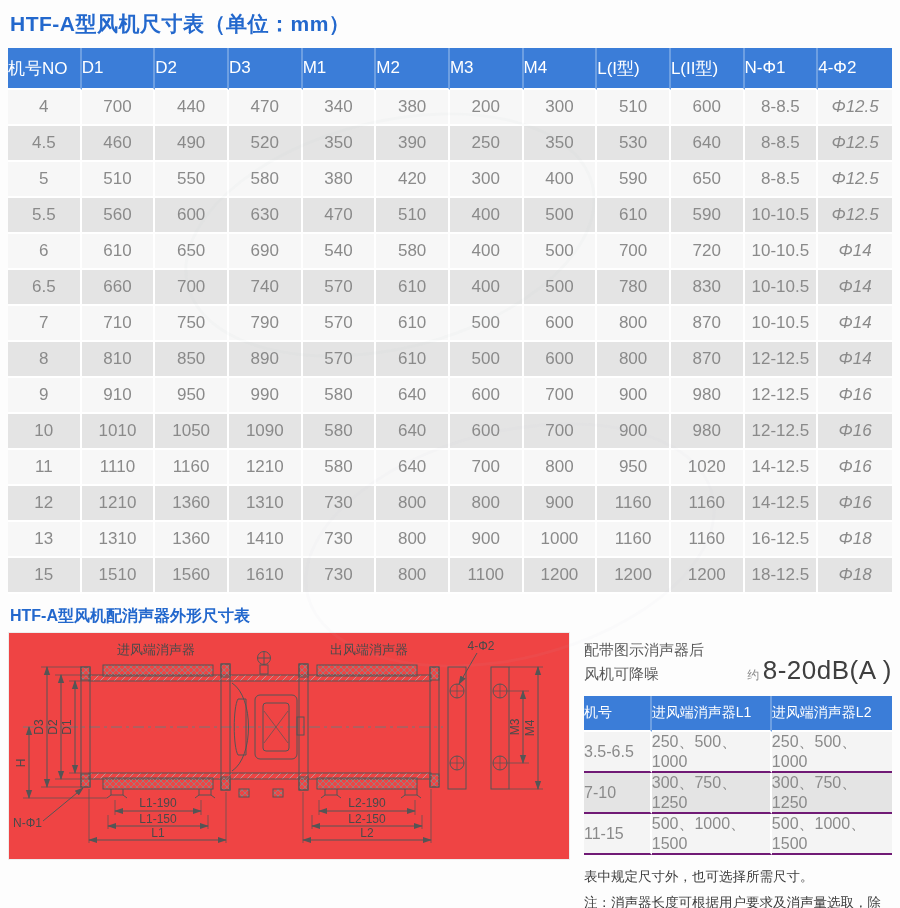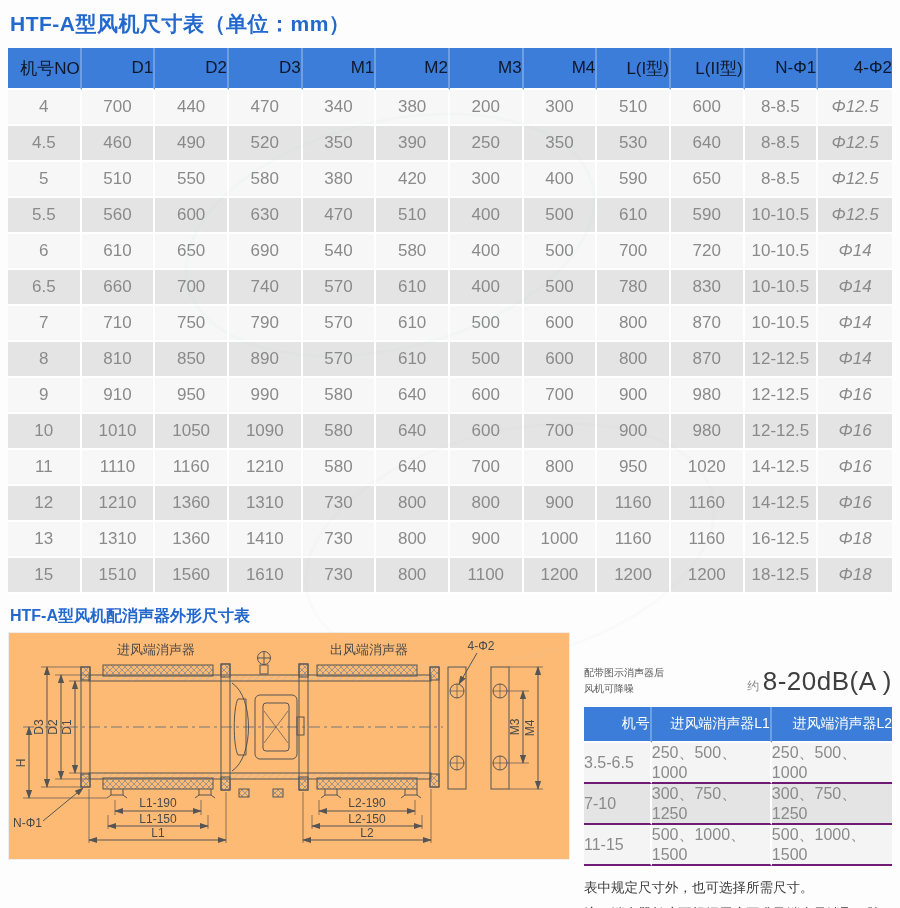--- a/index.html
+++ b/index.html
@@ -9,49 +9,49 @@
     background:#fdfdfd; color:#333;
   }
   .page { width:900px; height:908px; padding:6px 8px 8px; position:relative; overflow:hidden;border-radius:22px; }
 
   h1.title { font-size:21px; font-weight:bold; color:#2368cd; margin:4px 0 10px 2px; letter-spacing:.5px; }
   h2.subtitle { font-size:16px; font-weight:bold; color:#2368cd; margin:12px 0 5px 2px; }
 
   
   table.spec { width:884px; border-collapse:separate; border-spacing:0; table-layout:fixed; }
   table.spec th {
-    background:#3b7dd8; color:#0f172a; font-weight:normal; font-size:17px;
-    height:42px; text-align:right; border-right:2px solid #6d9fe2; border-bottom:2px solid #fff;
+    background:#3b7dd8; color:#ffffff; font-weight:normal; font-size:17px;
+    height:42px; text-align:left; border-right:2px solid #6d9fe2; border-bottom:2px solid #fff;
   }
   table.spec th:last-child { border-right:none; }
   table.spec td {
     height:36px; text-align:center; font-size:17px; color:#8a8a8a;
     border-right:2px solid #fff; border-bottom:2px solid #fff;
   }
   table.spec td:last-child { border-right:none;font-style:italic; }
   table.spec tbody tr:nth-child(odd) td { background:#f7f7f7; }
   table.spec tbody tr:nth-child(even) td { background:#e4e4e4; }
 
   
   .lower { display:flex; gap:14px; align-items:flex-start; }
   .diagram-box {
-    width:562px; height:228px; background:#fdba74; border:1px solid #ededed;
+    width:562px; height:228px; background:#ef4444; border:1px solid #ededed;
     padding:4px 2px; flex:0 0 auto;
   }
   .right-panel { width:308px; flex:0 0 auto; }
 
   .noise-row { display:flex; justify-content:space-between; align-items:flex-end; margin:6px 0 10px; }
-  .noise-text { font-size:10px; color:#595959; line-height:1.6;margin-top:27px; }
+  .noise-text { font-size:15px; color:#595959; line-height:1.6; }
   .noise-approx { font-size:12px; color:#8a8a8a; margin-right:3px; }
   .noise-value { font-size:26px; color:#3f3f3f; letter-spacing:.5px; white-space:nowrap; }
 
   table.silencer { width:100%; border-collapse:separate; border-spacing:0; table-layout:fixed; }
   table.silencer th {
     background:#3b7dd8; color:#fff; font-weight:normal; font-size:14px;
-    height:36px; text-align:right; border-right:2px solid #6d9fe2; border-bottom:2px solid #fff;
+    height:36px; text-align:left; border-right:2px solid #6d9fe2; border-bottom:2px solid #fff;
   }
   table.silencer th:last-child { border-right:none; }
   table.silencer td {
     height:33px; text-align:left; font-size:16px; color:#8a8a8a;
     border-right:2px solid #fff; border-bottom:2px solid #701a75;
   }
   table.silencer td:last-child { border-right:none; }
   table.silencer tbody tr:nth-child(odd) td { background:#f4f4f4; }
   table.silencer tbody tr:nth-child(even) td { background:#e4e4e4; }
   table.silencer col.c1 { width:22%; } table.silencer col.c2 { width:39%; } table.silencer col.c3 { width:39%; }

